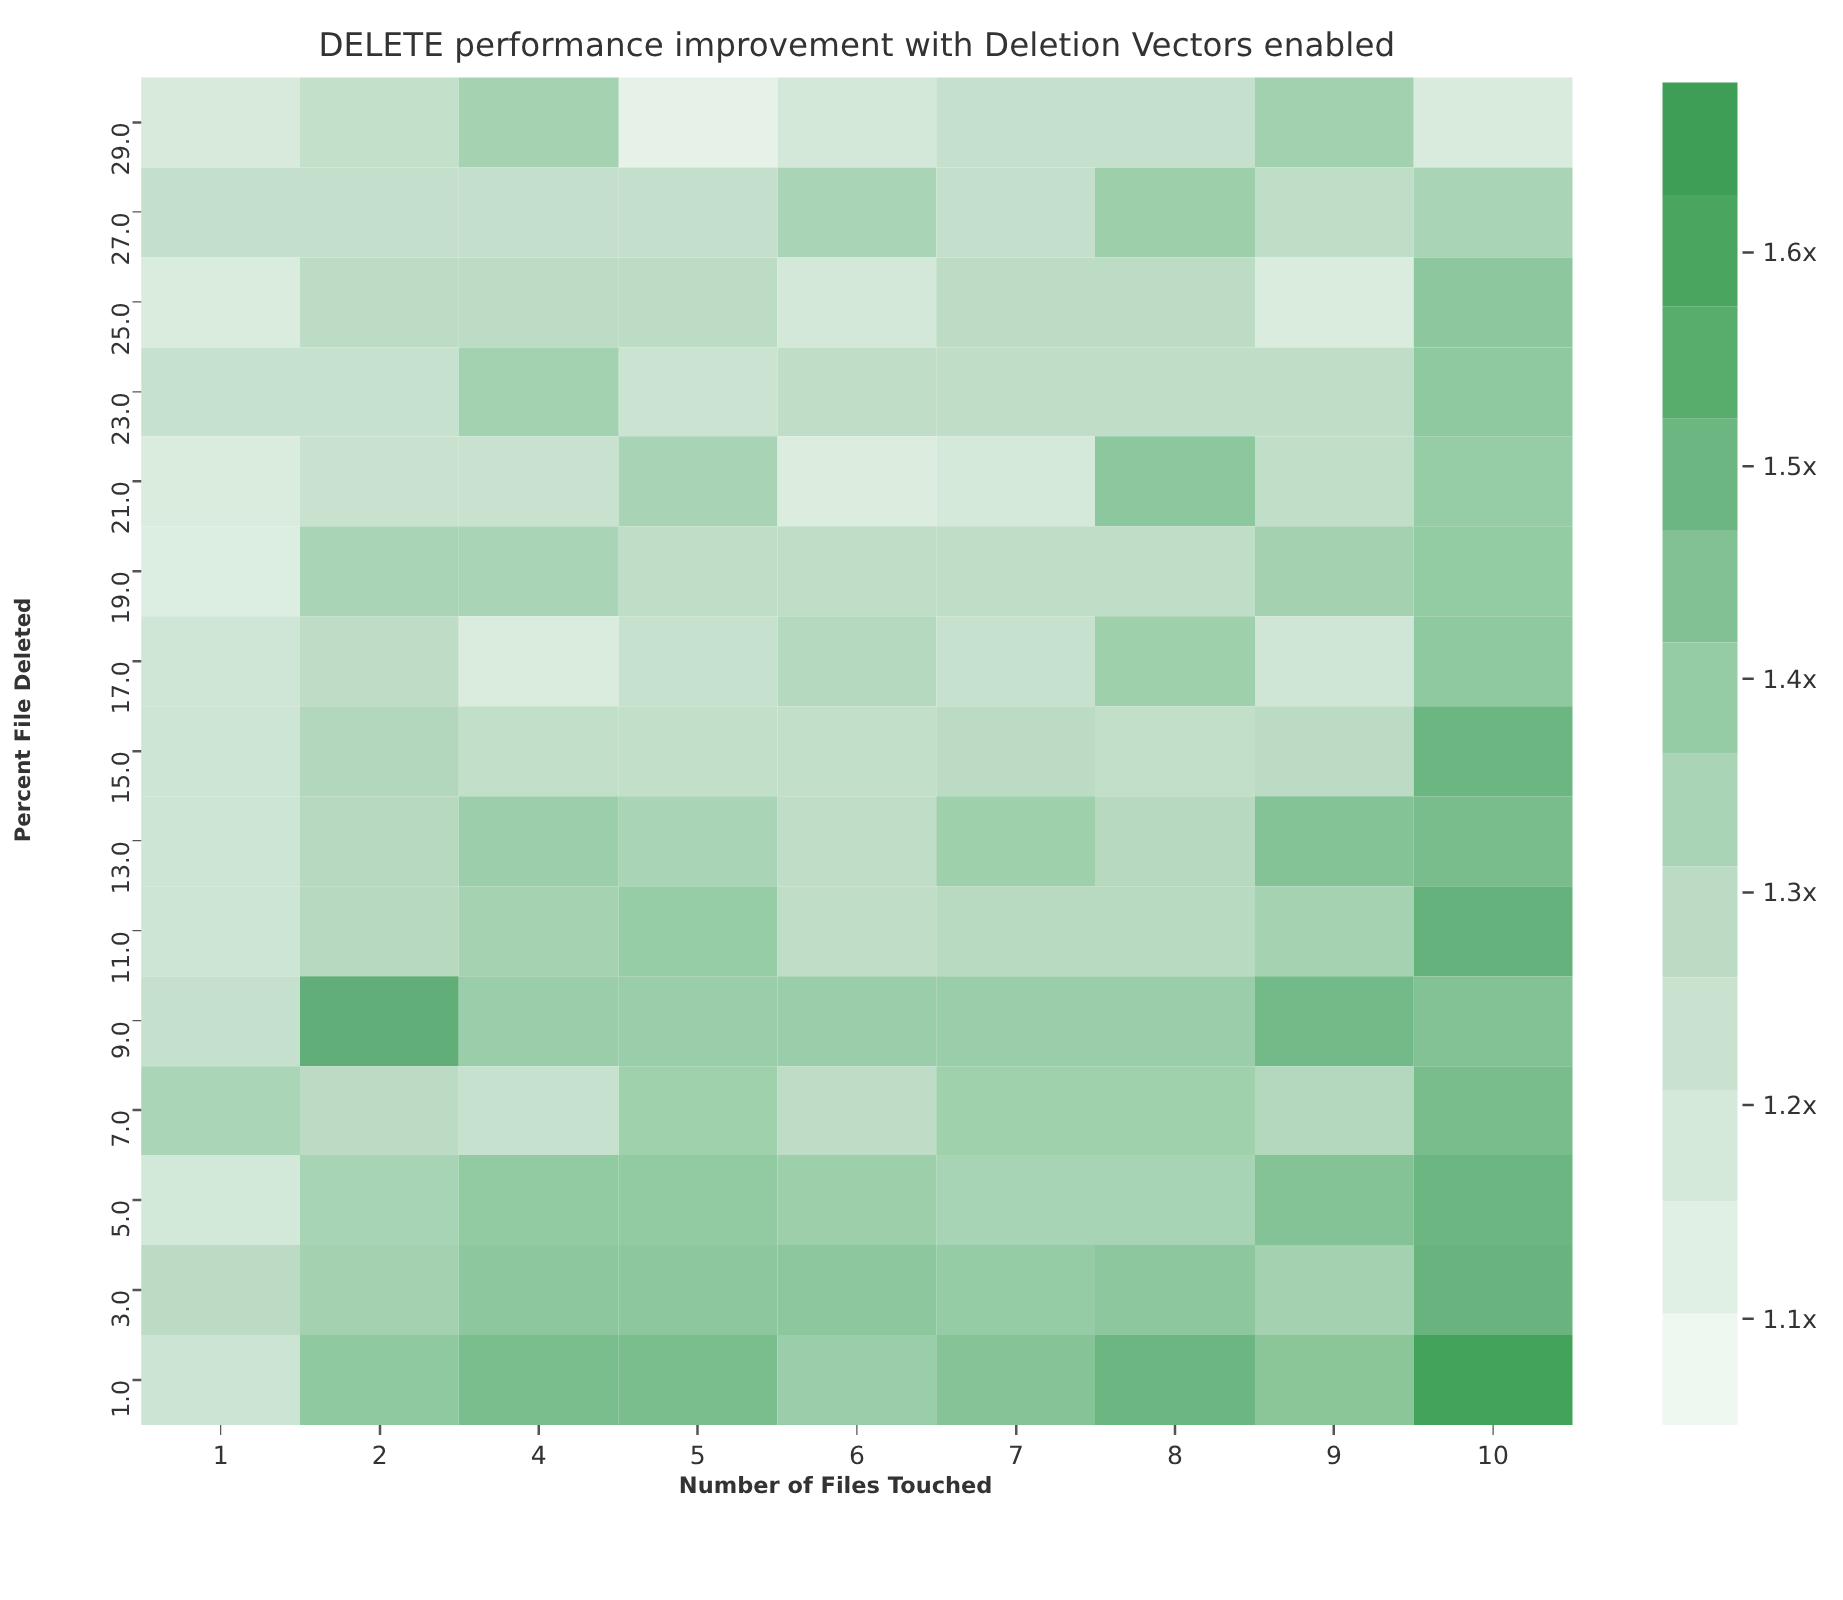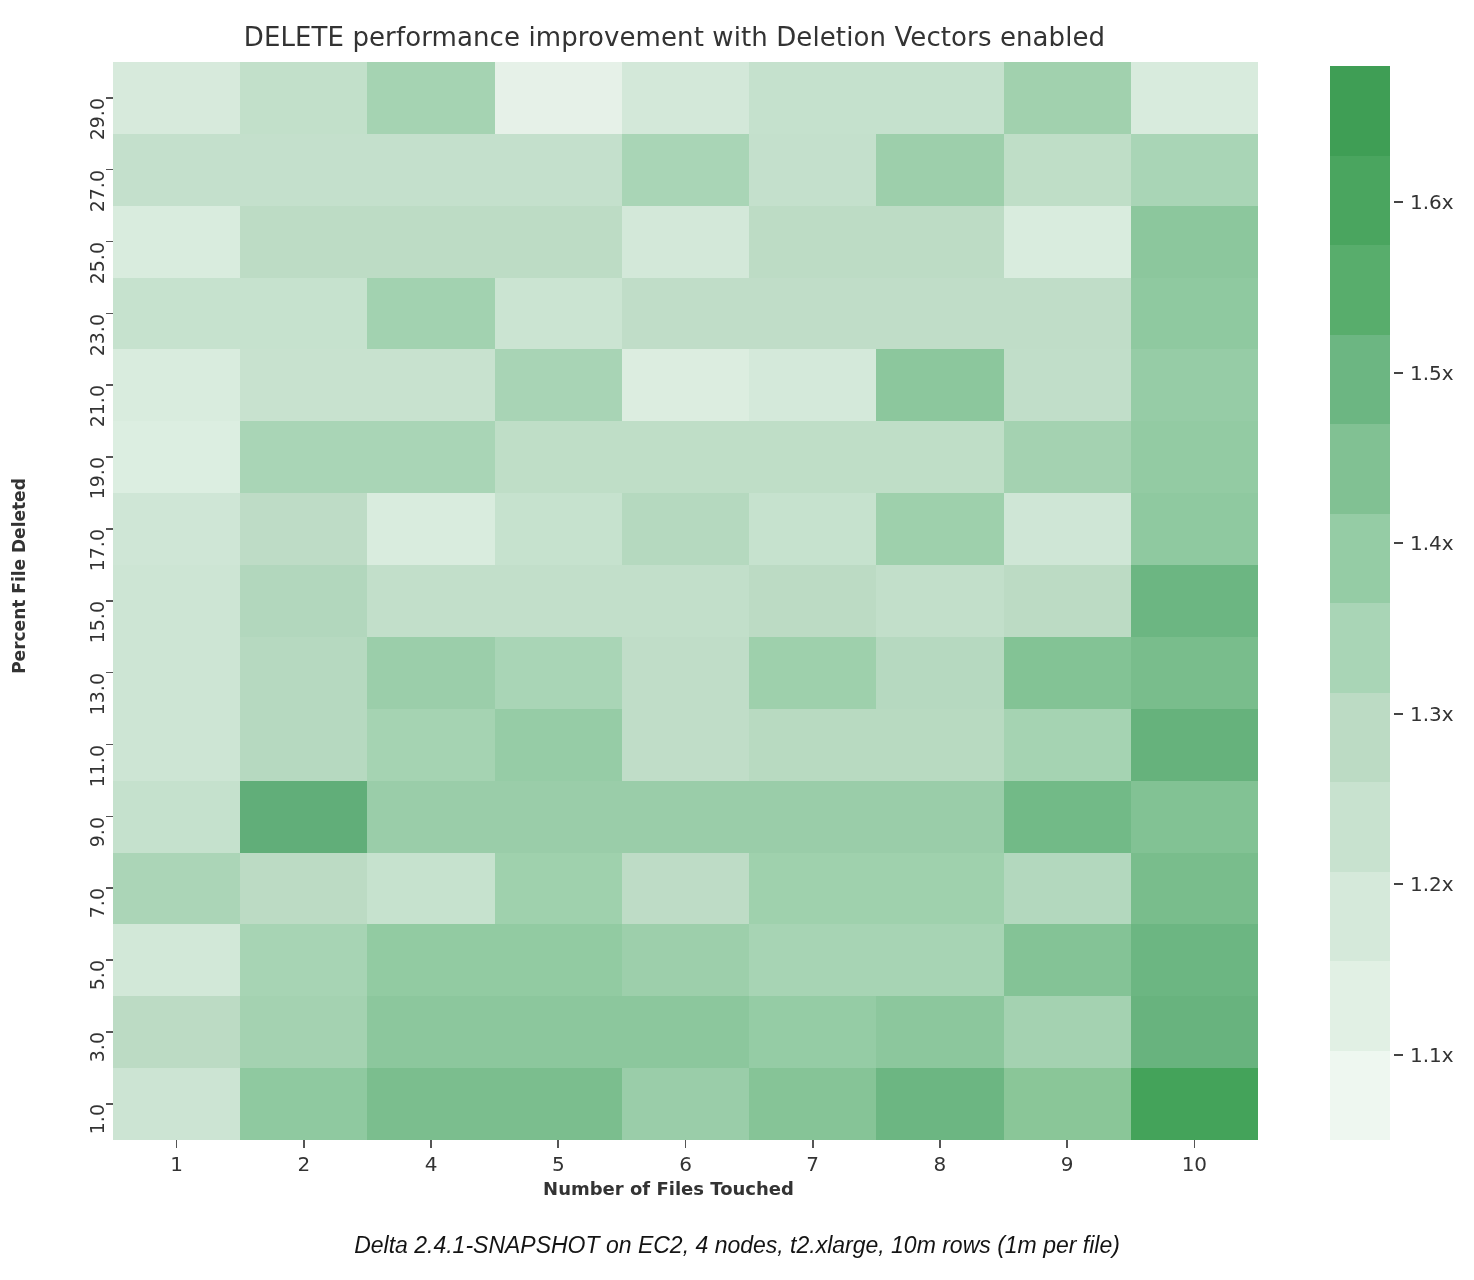--- a/index.html
+++ b/index.html
@@ -20,21 +20,21 @@
   #figure {
     position: absolute;
     left: 0; top: 0;
     width: 1474px;
     height: 1280px;
   }
 
   
   #chart-title {
     position: absolute;
-    left: 102px;
+    left: 113px;
     top: 22px;
     width: 1145px;
     text-align: center;
     font-size: 26px;
     font-weight: 400;
     color: #333333;
     letter-spacing: 0.1px;
     white-space: nowrap;
   }
 
@@ -535,15 +535,14 @@
           <div class="cb-mark"></div>
           <div class="cb-label">1.2x</div>
         </div>
         <div class="cb-tick" style="top: 988.762px;">
           <div class="cb-mark"></div>
           <div class="cb-label">1.1x</div>
         </div>
       </div>
   </div>
 
-  <div id="caption">Delta 2.4.1-SNAPSHOT on EC2, 4 nodes, t2.xlarge, 10m rows (1m per file)</div>
 
 </div>
 
 </body></html>

